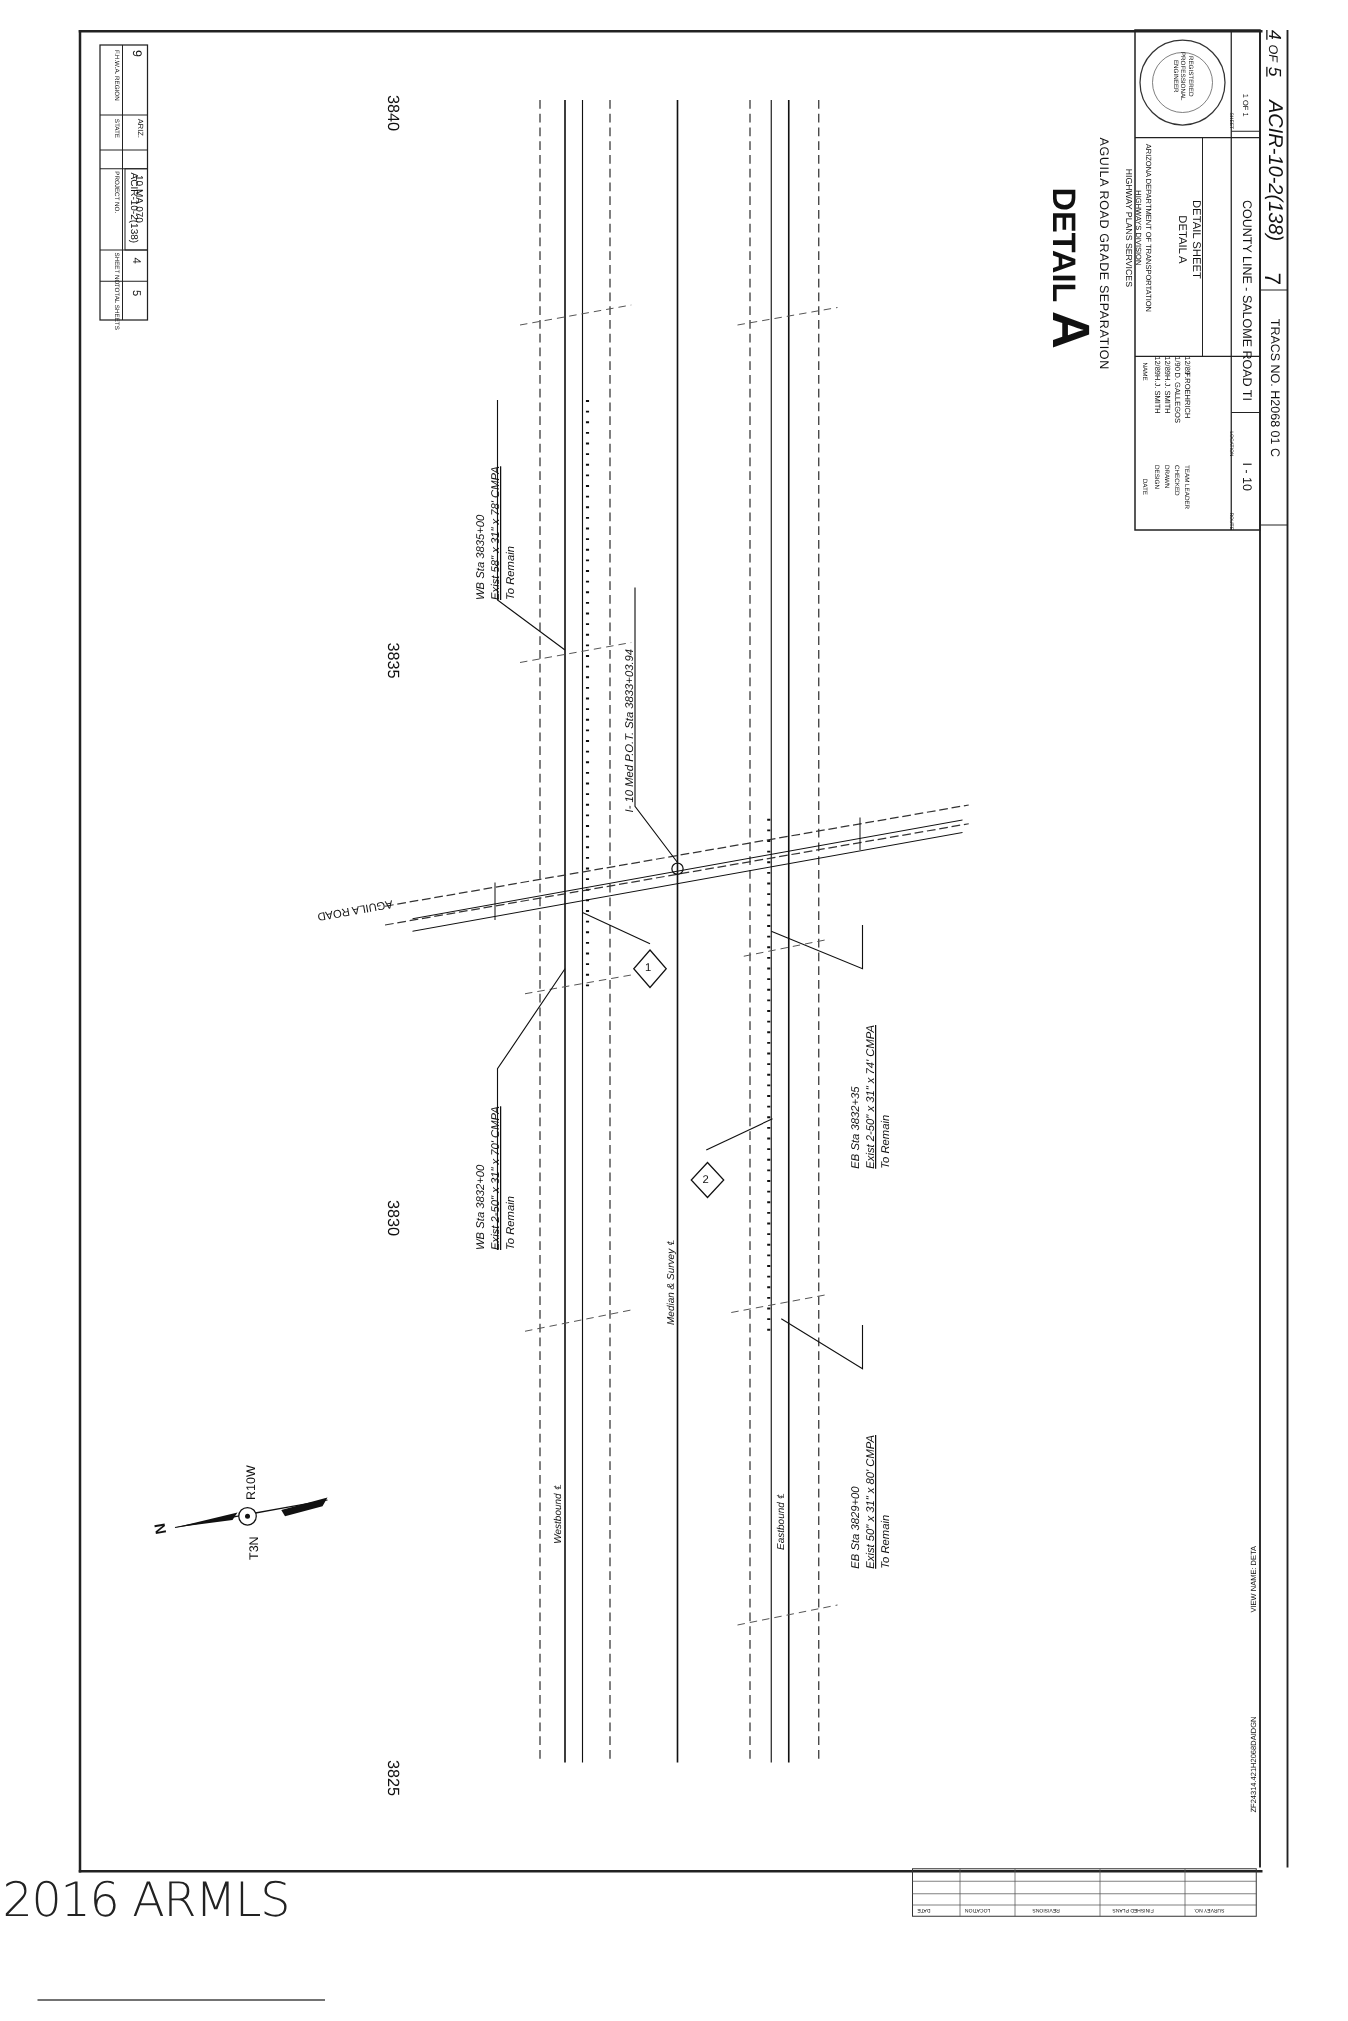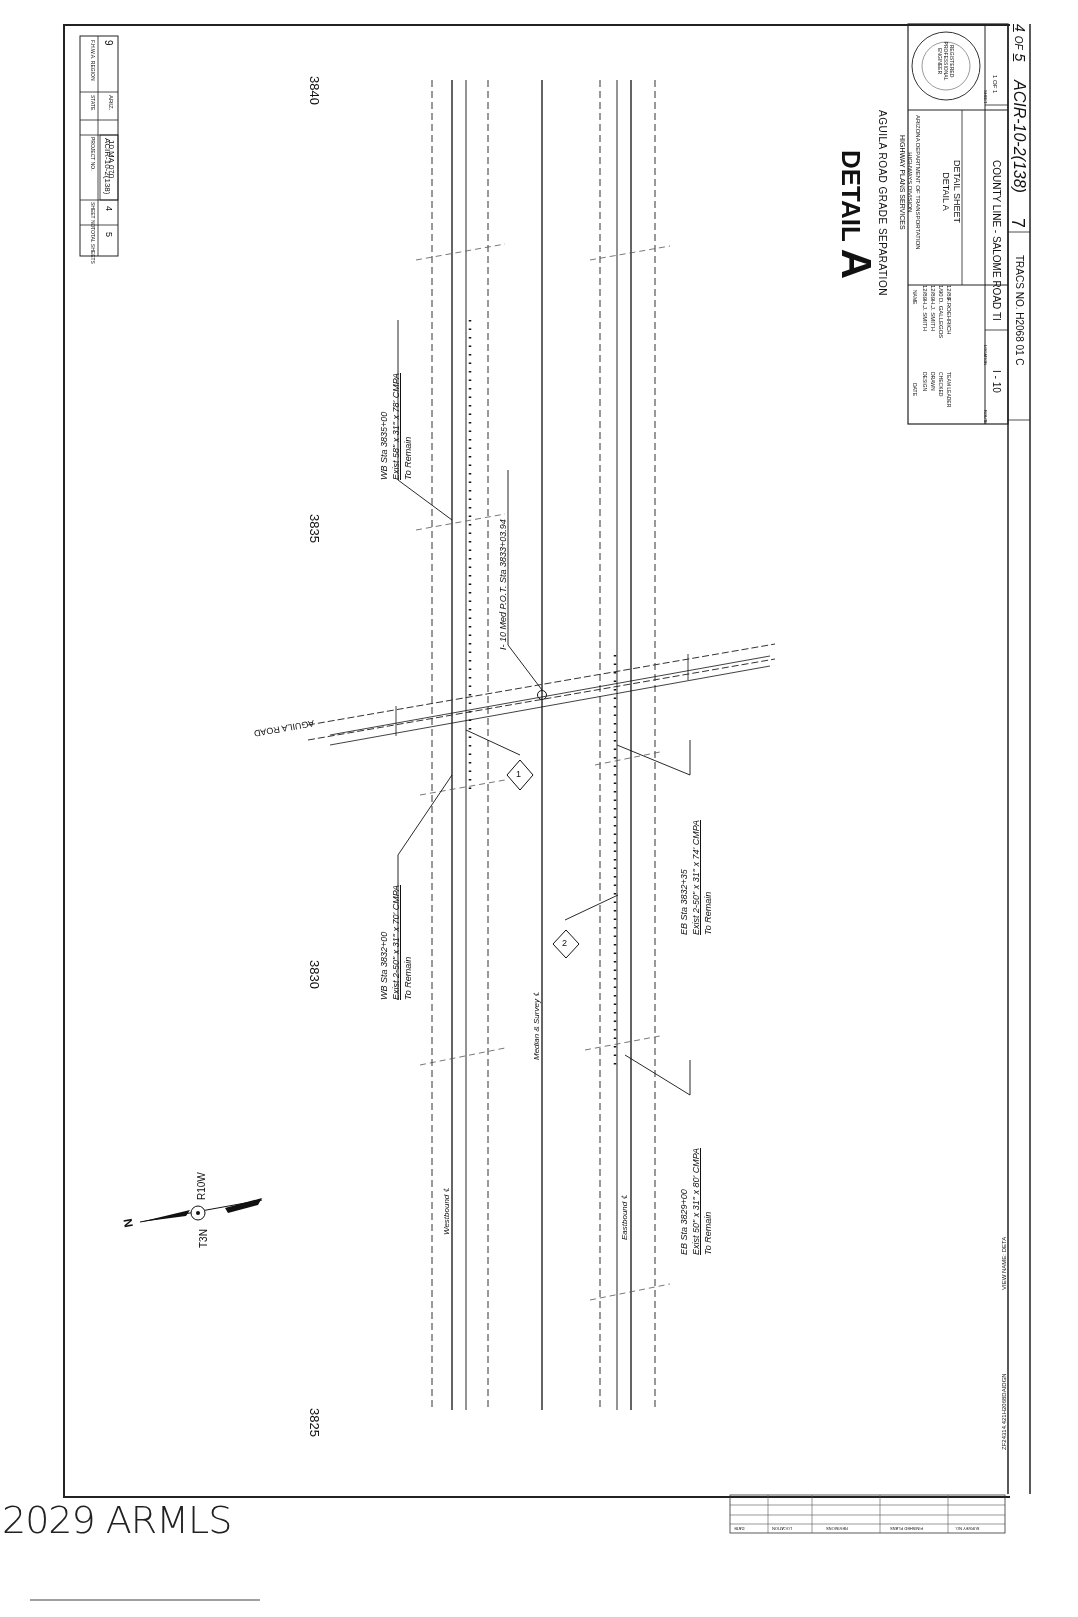--- a/index.html
+++ b/index.html
@@ -203,13 +203,13 @@
 
 <div class="rotn" style="left:1001px;top:1450px;font-size:6px;">ZF24314.421H2068DAIDGN</div>
 <div class="rotn" style="left:1001px;top:1290px;font-size:6px;">VIEW NAME: DETA</div>
 
 <div class="abs" style="left:734px;top:1526px;font-size:4px;transform:rotate(180deg);">DATE</div>
 <div class="abs" style="left:772px;top:1526px;font-size:4px;transform:rotate(180deg);">LOCATION</div>
 <div class="abs" style="left:826px;top:1526px;font-size:4px;transform:rotate(180deg);">REVISIONS</div>
 <div class="abs" style="left:890px;top:1526px;font-size:4px;transform:rotate(180deg);">FINISHED PLANS</div>
 <div class="abs" style="left:955px;top:1526px;font-size:4px;transform:rotate(180deg);">SURVEY NO.</div>
 
-<div class="watermark">2029 ARMLS</div>
+<div class="watermark">2016 ARMLS</div>
 
 </body></html>

